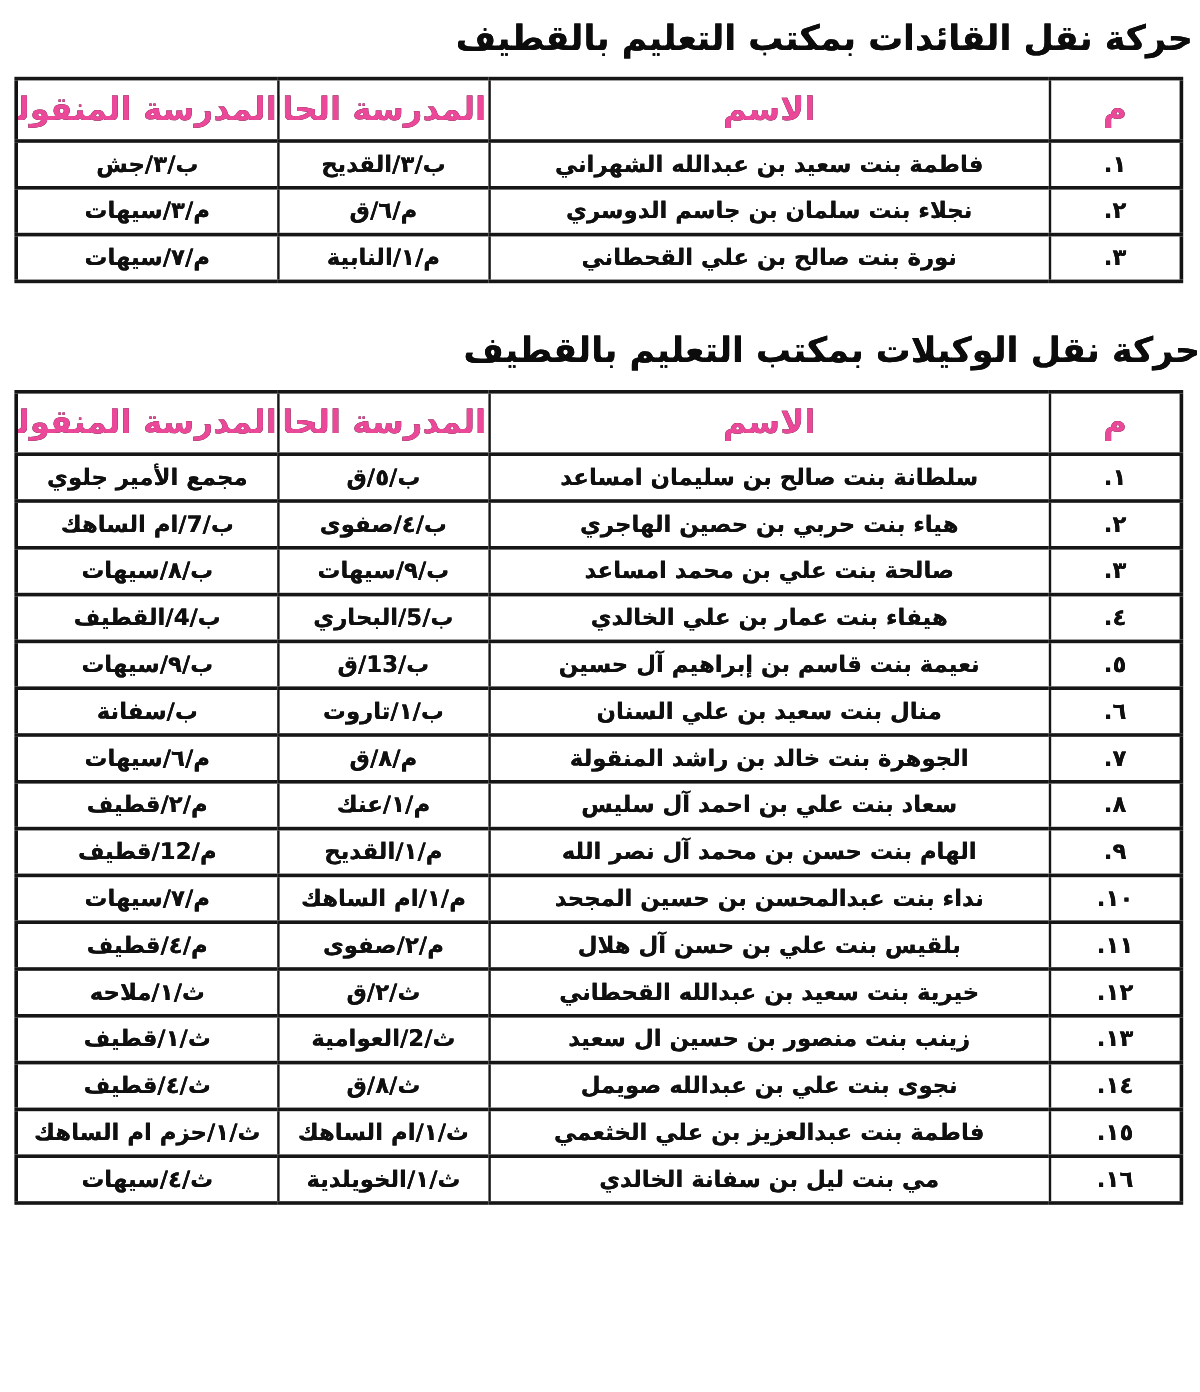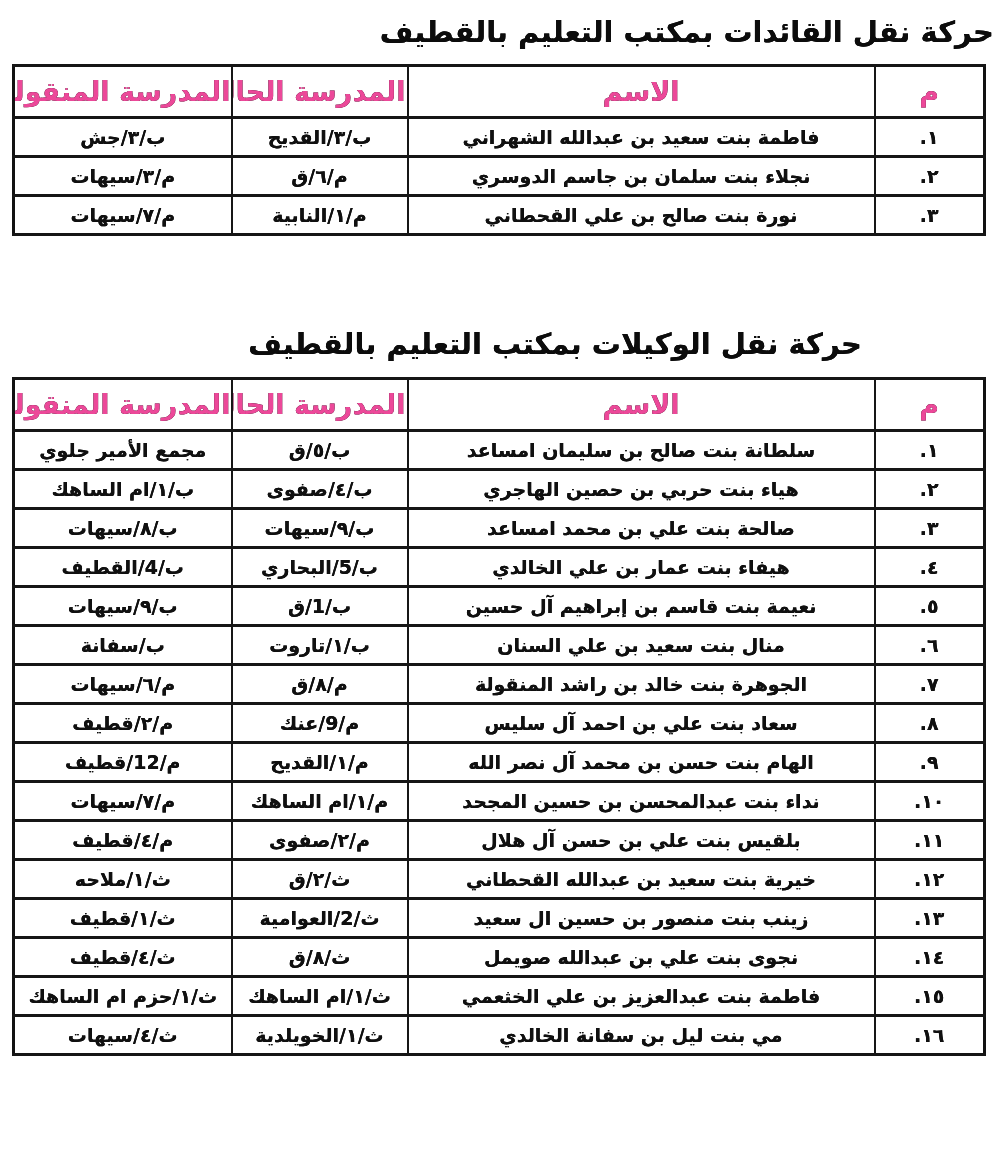--- a/index.html
+++ b/index.html
@@ -29,22 +29,21 @@
     color: #0c0c0c;
     letter-spacing: 0px;
     text-shadow: 0 0 0.5px #000;
     white-space: nowrap;
   }
   #leaders-title {
     padding: 16px 6px 0 0;
     text-align: right;
   }
   #deputies-title {
-    margin-top: 92px;
-    text-align: center;
+    margin-top: 40px;
     padding-left: 110px; 
   }
   table.doc-table {
     direction: rtl;
     border-collapse: collapse;
     table-layout: fixed;
     width: 971px;
     margin: 15px 14px 0 auto;
     background: #ffffff;
   }
@@ -139,56 +138,56 @@
         <tr>
           <td class="num-cell">١.</td>
           <td class="name-cell">سلطانة بنت صالح بن سليمان امساعد</td>
           <td>ب/٥/ق</td>
           <td>مجمع الأمير جلوي</td>
         </tr>
         <tr>
           <td class="num-cell">٢.</td>
           <td class="name-cell">هياء بنت حربي بن حصين الهاجري</td>
           <td>ب/٤/صفوى</td>
-          <td>ب/١/ام الساهك</td>
+          <td>ب/7/ام الساهك</td>
         </tr>
         <tr>
           <td class="num-cell">٣.</td>
           <td class="name-cell">صالحة بنت علي بن محمد امساعد</td>
           <td>ب/٩/سيهات</td>
           <td>ب/٨/سيهات</td>
         </tr>
         <tr>
           <td class="num-cell">٤.</td>
           <td class="name-cell">هيفاء بنت عمار بن علي الخالدي</td>
           <td>ب/5/البحاري</td>
           <td>ب/4/القطيف</td>
         </tr>
         <tr>
           <td class="num-cell">٥.</td>
           <td class="name-cell">نعيمة بنت قاسم بن إبراهيم آل حسين</td>
-          <td>ب/1/ق</td>
+          <td>ب/13/ق</td>
           <td>ب/٩/سيهات</td>
         </tr>
         <tr>
           <td class="num-cell">٦.</td>
           <td class="name-cell">منال بنت سعيد بن علي السنان</td>
           <td>ب/١/تاروت</td>
           <td>ب/سفانة</td>
         </tr>
         <tr>
           <td class="num-cell">٧.</td>
           <td class="name-cell">الجوهرة بنت خالد بن راشد المنقولة</td>
           <td>م/٨/ق</td>
           <td>م/٦/سيهات</td>
         </tr>
         <tr>
           <td class="num-cell">٨.</td>
           <td class="name-cell">سعاد بنت علي بن احمد آل سليس</td>
-          <td>م/9/عنك</td>
+          <td>م/١/عنك</td>
           <td>م/٢/قطيف</td>
         </tr>
         <tr>
           <td class="num-cell">٩.</td>
           <td class="name-cell">الهام بنت حسن بن محمد آل نصر الله</td>
           <td>م/١/القديح</td>
           <td>م/12/قطيف</td>
         </tr>
         <tr>
           <td class="num-cell">١٠.</td>

